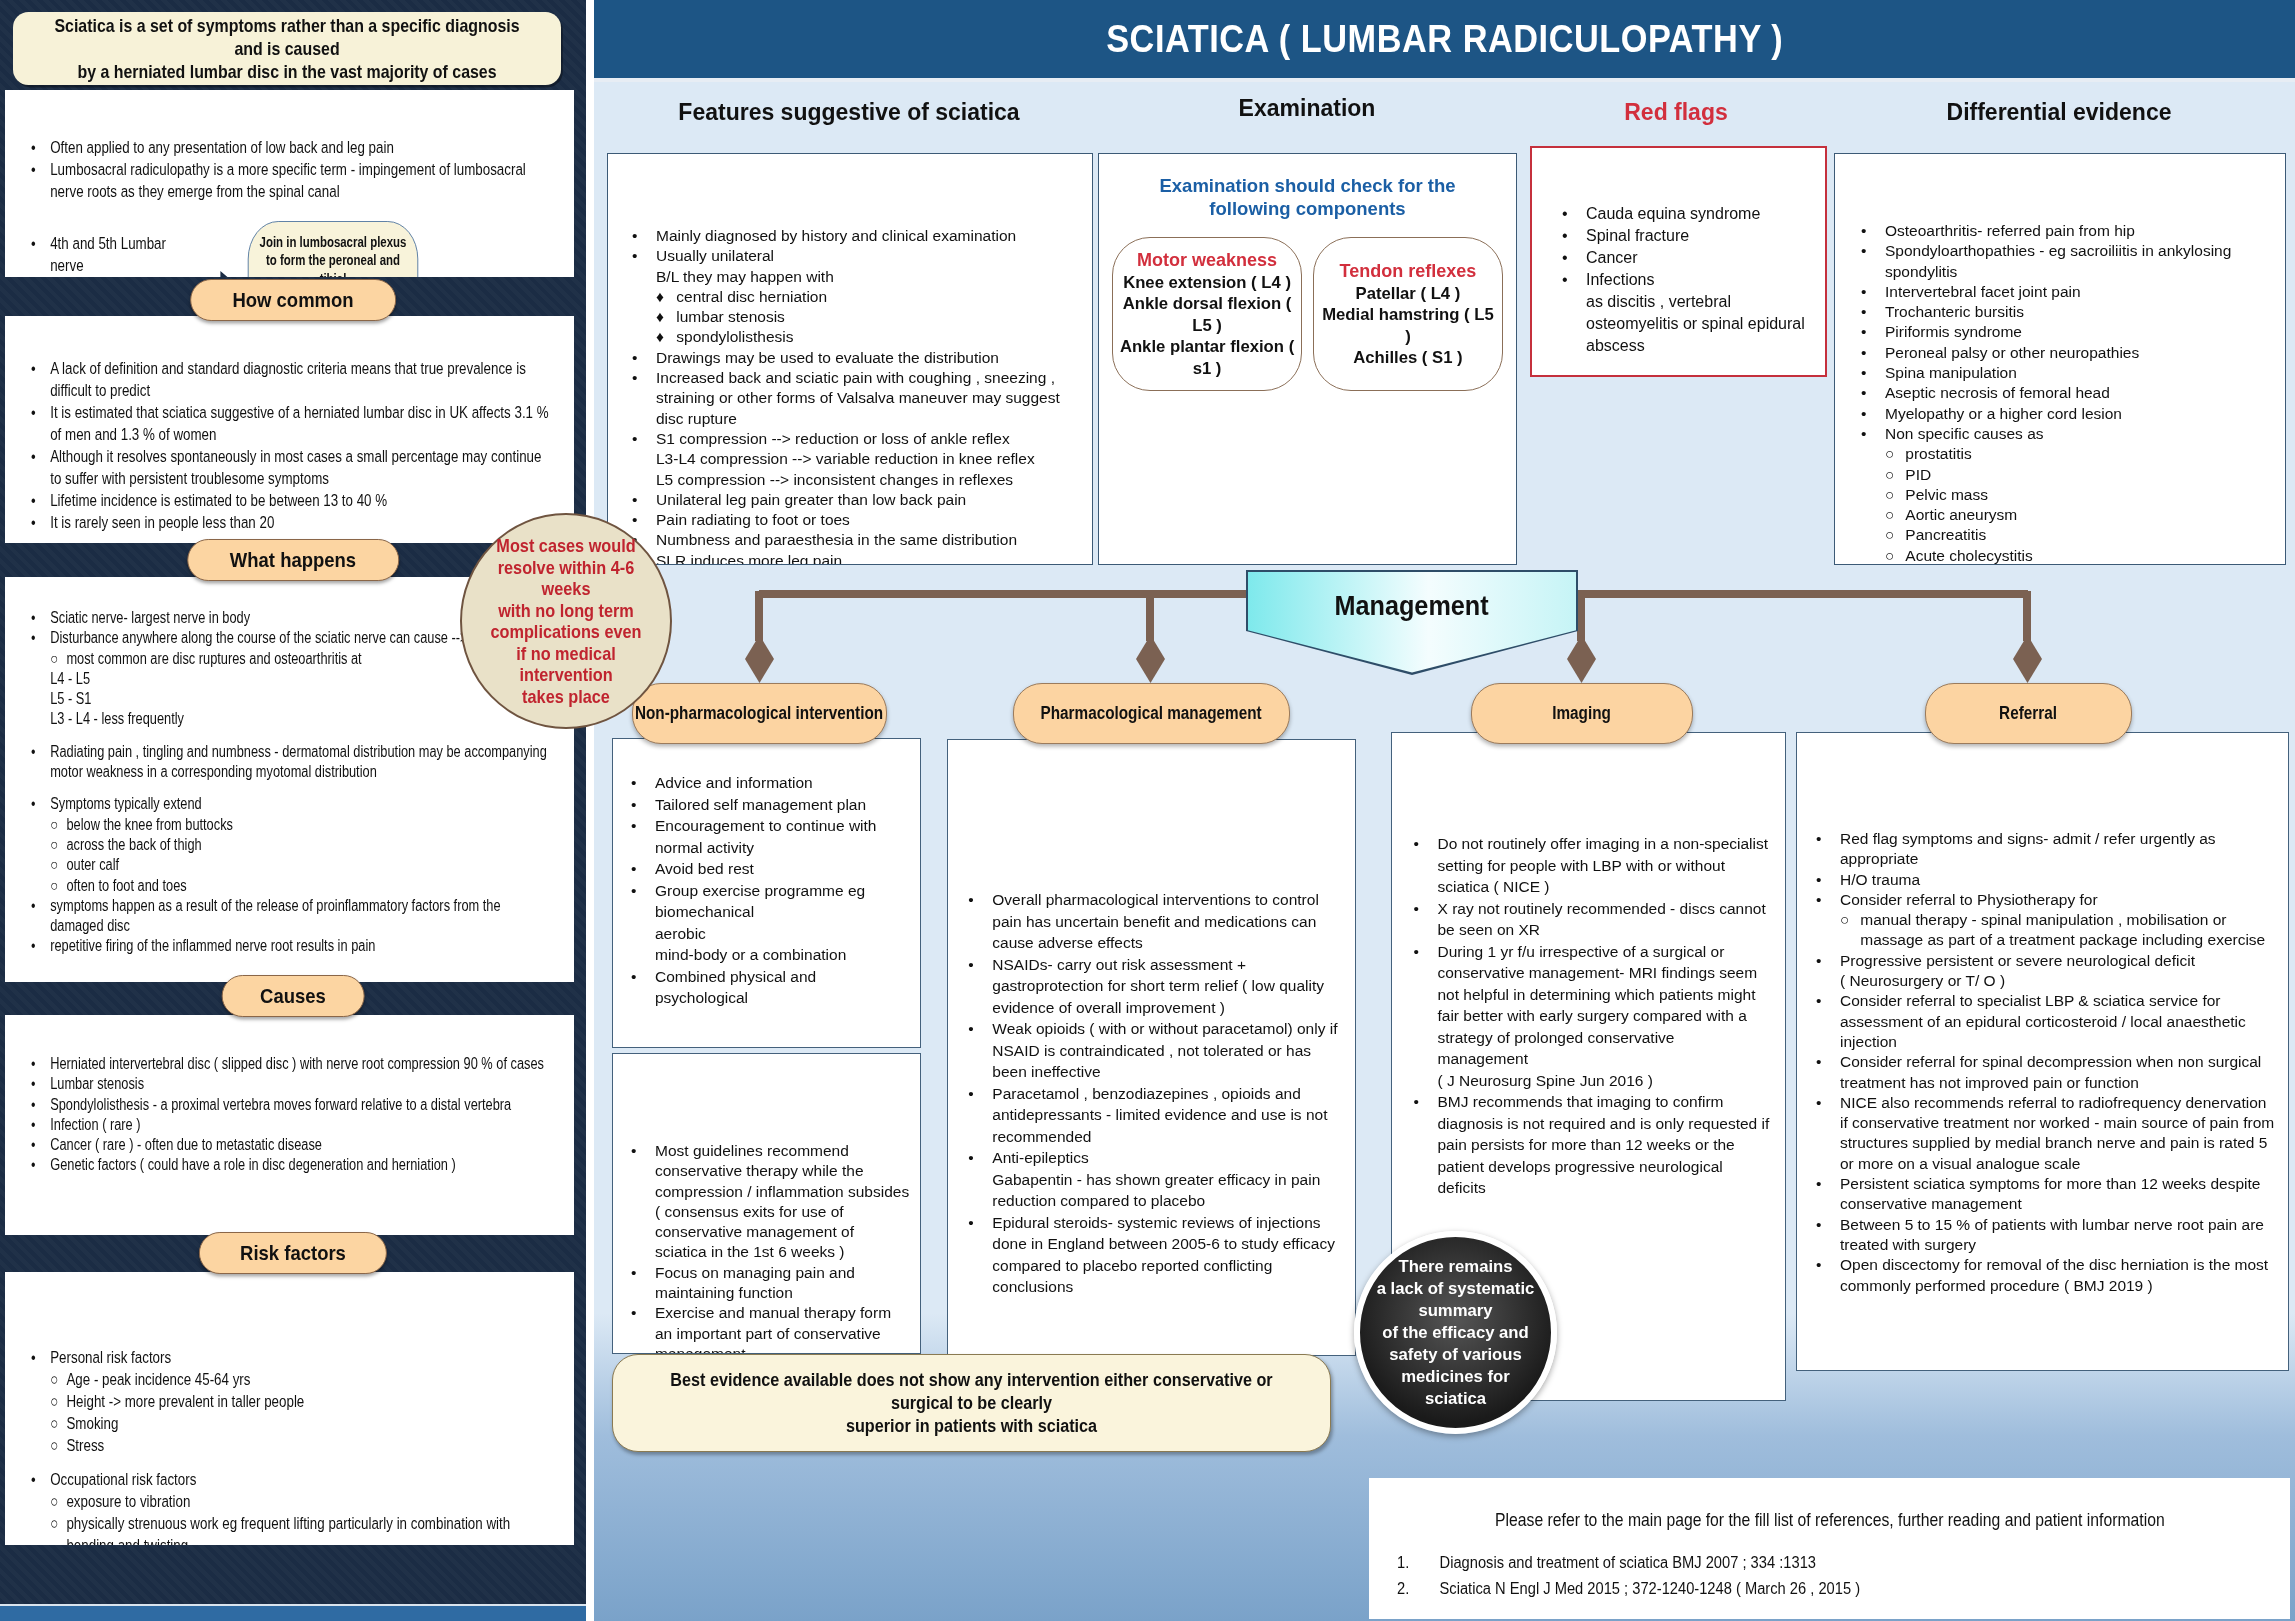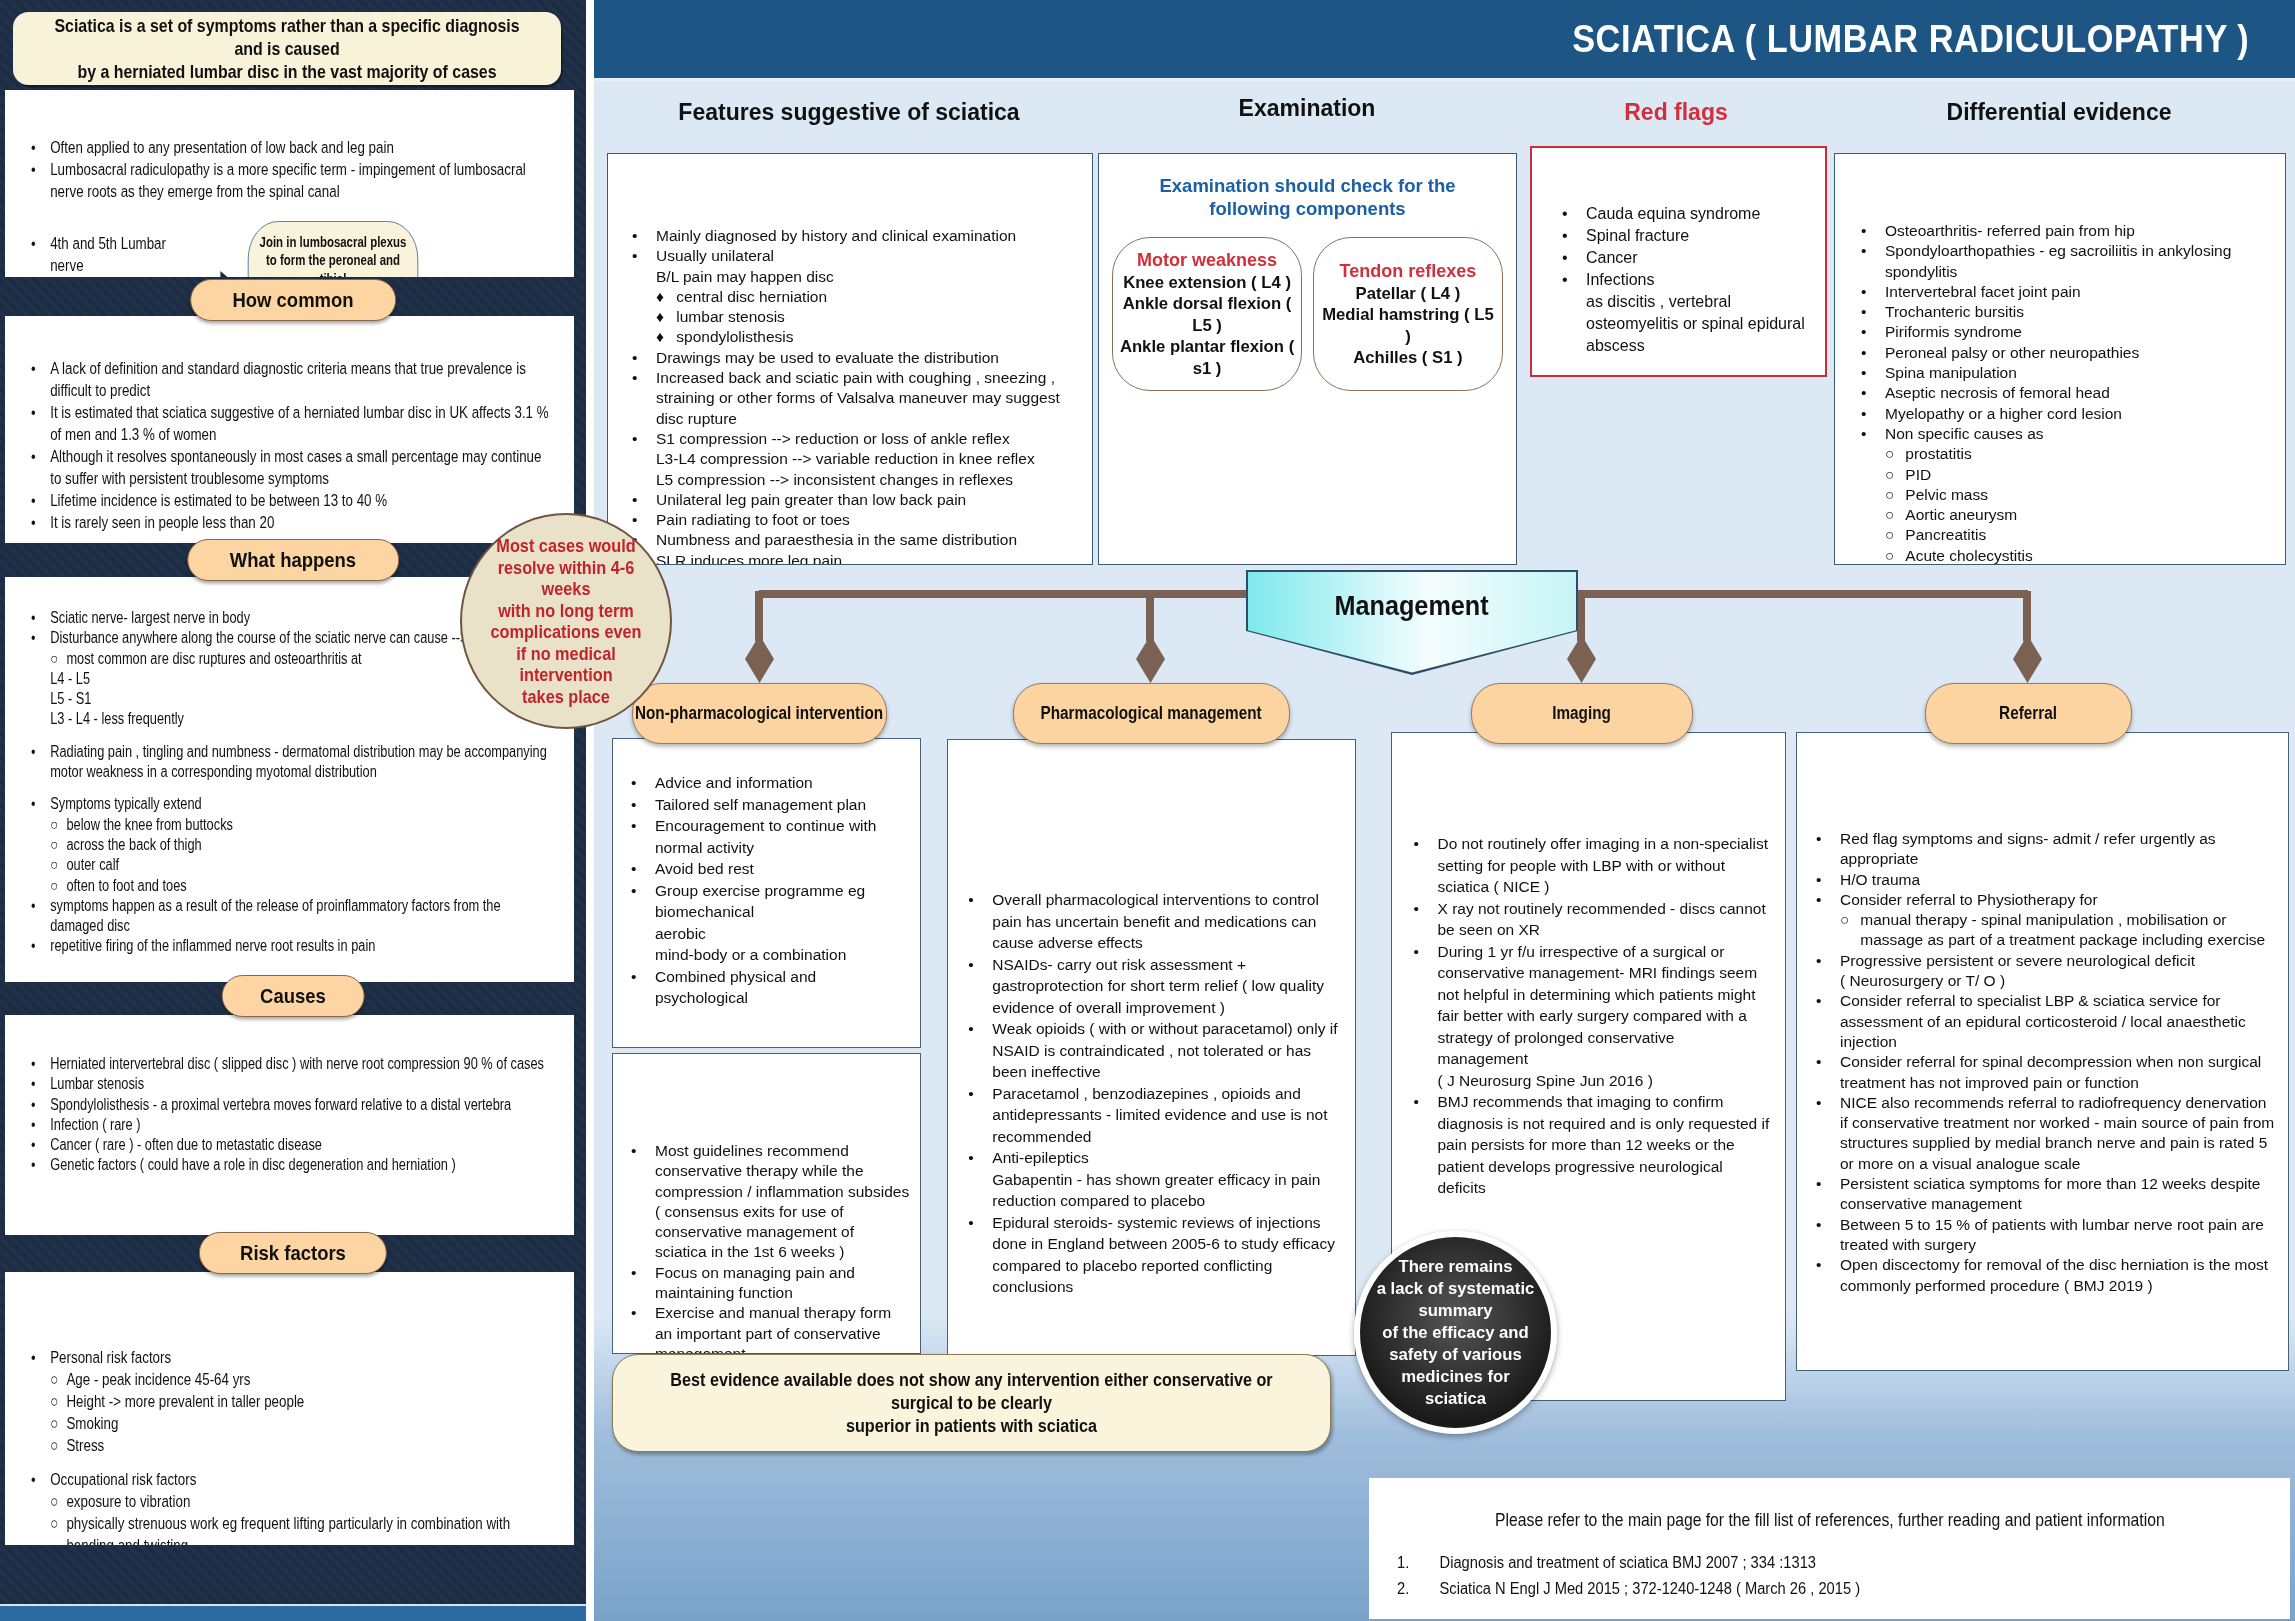--- a/index.html
+++ b/index.html
@@ -52,21 +52,21 @@
   .join-bubble{flex:0 0 197px;background:#f8f3da;border:1.8px solid #4f759e;border-radius:38px;
                padding:10.8px 7.2px;text-align:center;font-weight:bold;font-size:14.3px;line-height:18.5px;white-space:pre-line;}
   
   .resolve-ellipse{position:absolute;left:460px;top:513px;width:208px;height:212px;z-index:6;
                    background:#e9e1c8;border:2.4px solid #6f5440;border-radius:50%;
                    display:flex;align-items:center;justify-content:center;text-align:center;}
   .resolve-ellipse .tx2{color:#c0242f;font-weight:bold;font-size:18.5px;line-height:21.5px;white-space:pre-line;
                         transform:scaleX(.88);}
   
   .header{position:absolute;left:594px;top:0;width:1701px;height:78px;background:#1d5585;
-          border-bottom:4.8px solid #e7edf4;display:flex;align-items:center;justify-content:flex-end;}
+          border-bottom:4.8px solid #e7edf4;display:flex;align-items:center;justify-content:center;}
   .header .tx2{color:#ffffff;font-weight:bold;font-size:39px;letter-spacing:0.6px;transform:scaleX(.88);white-space:nowrap;}
   
   .main{position:absolute;left:594px;top:82px;width:1701px;height:1539px;
         background:linear-gradient(180deg,#dce9f5 0%,#dce9f5 80%,#9fbddc 88%,#7aa2c9 100%);}
   .col-title{position:absolute;font-weight:bold;font-size:23px;white-space:nowrap;transform:translateX(-50%);}
   .red-text{color:#d22f3d;}
   .cbox{position:absolute;background:#ffffff;border:1.8px solid #3c5a76;overflow:hidden;}
   .features-box{left:13px;top:71px;width:484px;height:410px;}
   .exam-box{left:504px;top:71px;width:417px;height:410px;}
   .redflags-box{left:936px;top:64px;width:293px;height:227px;border:2.4px solid #c5303c;}
@@ -358,21 +358,21 @@
       <div class="features-list">
           <div class="li t-b">
             <span class="mk">•</span>
             <span class="tx">Mainly diagnosed by history and clinical examination</span>
           </div>
           <div class="li t-b">
             <span class="mk">•</span>
             <span class="tx">Usually unilateral</span>
           </div>
           <div class="li t-p">
-            <span class="tx">B/L pain may happen disc</span>
+            <span class="tx">B/L they may happen with</span>
           </div>
           <div class="li t-d">
             <span class="mk">♦</span>
             <span class="tx">central disc herniation</span>
           </div>
           <div class="li t-d">
             <span class="mk">♦</span>
             <span class="tx">lumbar stenosis</span>
           </div>
           <div class="li t-d">

